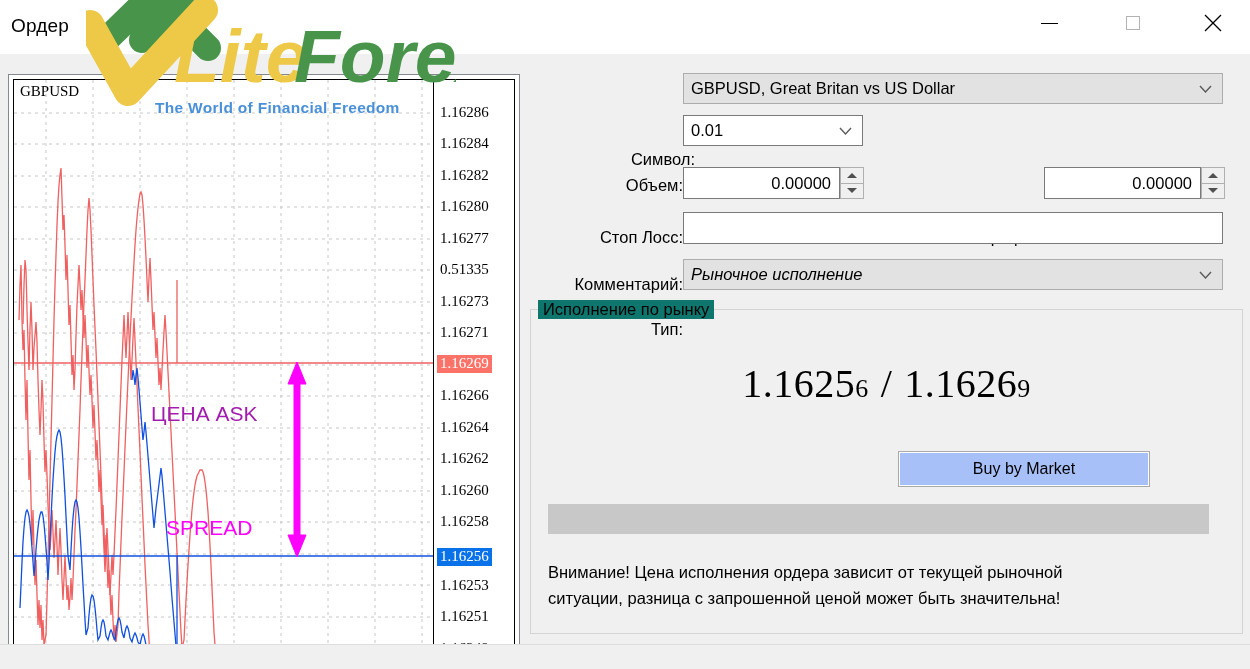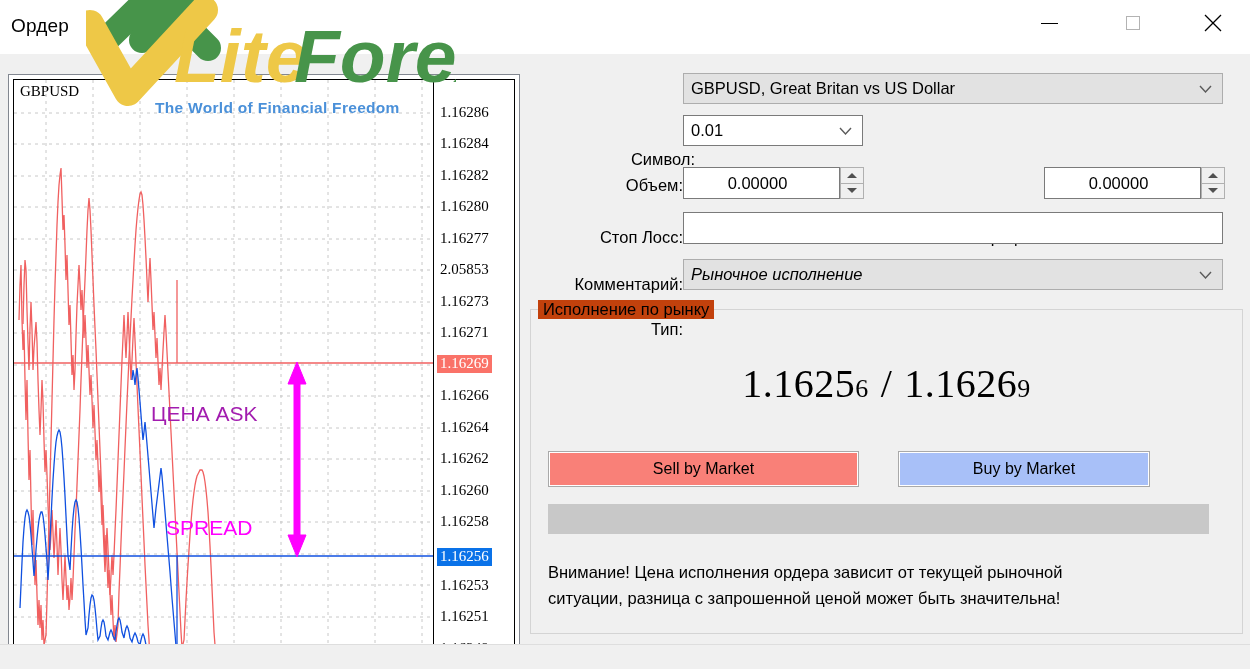--- a/index.html
+++ b/index.html
@@ -120,42 +120,42 @@
   .combo .carrow{
     position:absolute;right:10px;top:50%;transform:translateY(-50%);
   }
   .combo-white{background:#ffffff;border:1px solid #7a7a7a;}
 
   .txtbox{
     position:absolute;background:#ffffff;border:1px solid #7a7a7a;
     box-sizing:border-box;display:flex;align-items:center;
   }
   .txtbox .tval{
-    width:100%;padding-right:8px;text-align:center;
+    width:100%;padding-right:8px;text-align:right;
     font-size:16.5px;color:#000;font-family:"Liberation Sans",sans-serif;
   }
   .spin{
     position:absolute;width:24px;box-sizing:border-box;
     display:flex;flex-direction:column;
   }
   .spin .sb{
     flex:1;background:#f0f0f0;border:1px solid #b0b0b0;
     display:flex;align-items:center;justify-content:center;box-sizing:border-box;
   }
   .spin .sb:first-child{border-bottom:none;}
   .tri-up{width:0;height:0;border-left:5px solid transparent;border-right:5px solid transparent;border-bottom:5px solid #505050;}
   .tri-dn{width:0;height:0;border-left:5px solid transparent;border-right:5px solid transparent;border-top:5px solid #505050;}
 
   
   #groupbox{
     position:absolute;left:10px;top:255px;width:713px;height:325px;
     border:1px solid #d4d4d4;box-sizing:border-box;
   }
   #groupbox-label{
-    position:absolute;left:18px;top:246px;background:#c2410c;
+    position:absolute;left:18px;top:246px;background:#0f766e;
     padding:0 5px;font-size:16.5px;color:#000;white-space:nowrap;
   }
 
   #price-line{
     position:absolute;left:0;top:306px;width:733px;
     text-align:center;
     font-family:"Liberation Serif", serif;
     font-size:40px;color:#000;white-space:nowrap;letter-spacing:.5px;
   }
   #price-line .small{font-size:26px;}
@@ -319,21 +319,21 @@
         <div class="annot" id="annot-spread">SPREAD</div>
         
       </div>
 
       <div class="scale-wrap">
         <span class="scale-tick" style="top:24px">1.16286</span>
         <span class="scale-tick" style="top:55px">1.16284</span>
         <span class="scale-tick" style="top:87px">1.16282</span>
         <span class="scale-tick" style="top:118px">1.16280</span>
         <span class="scale-tick" style="top:150px">1.16277</span>
-        <span class="scale-tick" style="top:181px">2.05853</span>
+        <span class="scale-tick" style="top:181px">0.51335</span>
         <span class="scale-tick" style="top:213px">1.16273</span>
         <span class="scale-tick" style="top:244px">1.16271</span>
         <span class="scale-tick ask" style="top:275px">1.16269</span>
         <span class="scale-tick" style="top:307px">1.16266</span>
         <span class="scale-tick" style="top:339px">1.16264</span>
         <span class="scale-tick" style="top:370px">1.16262</span>
         <span class="scale-tick" style="top:402px">1.16260</span>
         <span class="scale-tick" style="top:433px">1.16258</span>
         <span class="scale-tick bid" style="top:468px">1.16256</span>
         <span class="scale-tick" style="top:497px">1.16253</span>
@@ -406,23 +406,20 @@
       </span>
     </div>
 
     <div id="groupbox"></div>
     <div id="groupbox-label">Исполнение по рынку</div>
 
     <div id="price-line">
       <span>1.1625</span><span class="small">6</span><span class="sep">/</span><span>1.1626</span><span class="small">9</span>
     </div>
 
-    <div class="mbtn" id="sell-btn">
-      <span>Sell by Market</span>
-    </div>
     <div class="mbtn" id="buy-btn">
       <span>Buy by Market</span>
     </div>
 
     <div id="progress"></div>
 
     <div id="warning">
       <div>Внимание! Цена исполнения ордера зависит от текущей рыночной</div>
       <div>ситуации, разница с запрошенной ценой может быть значительна!</div>
     </div>

